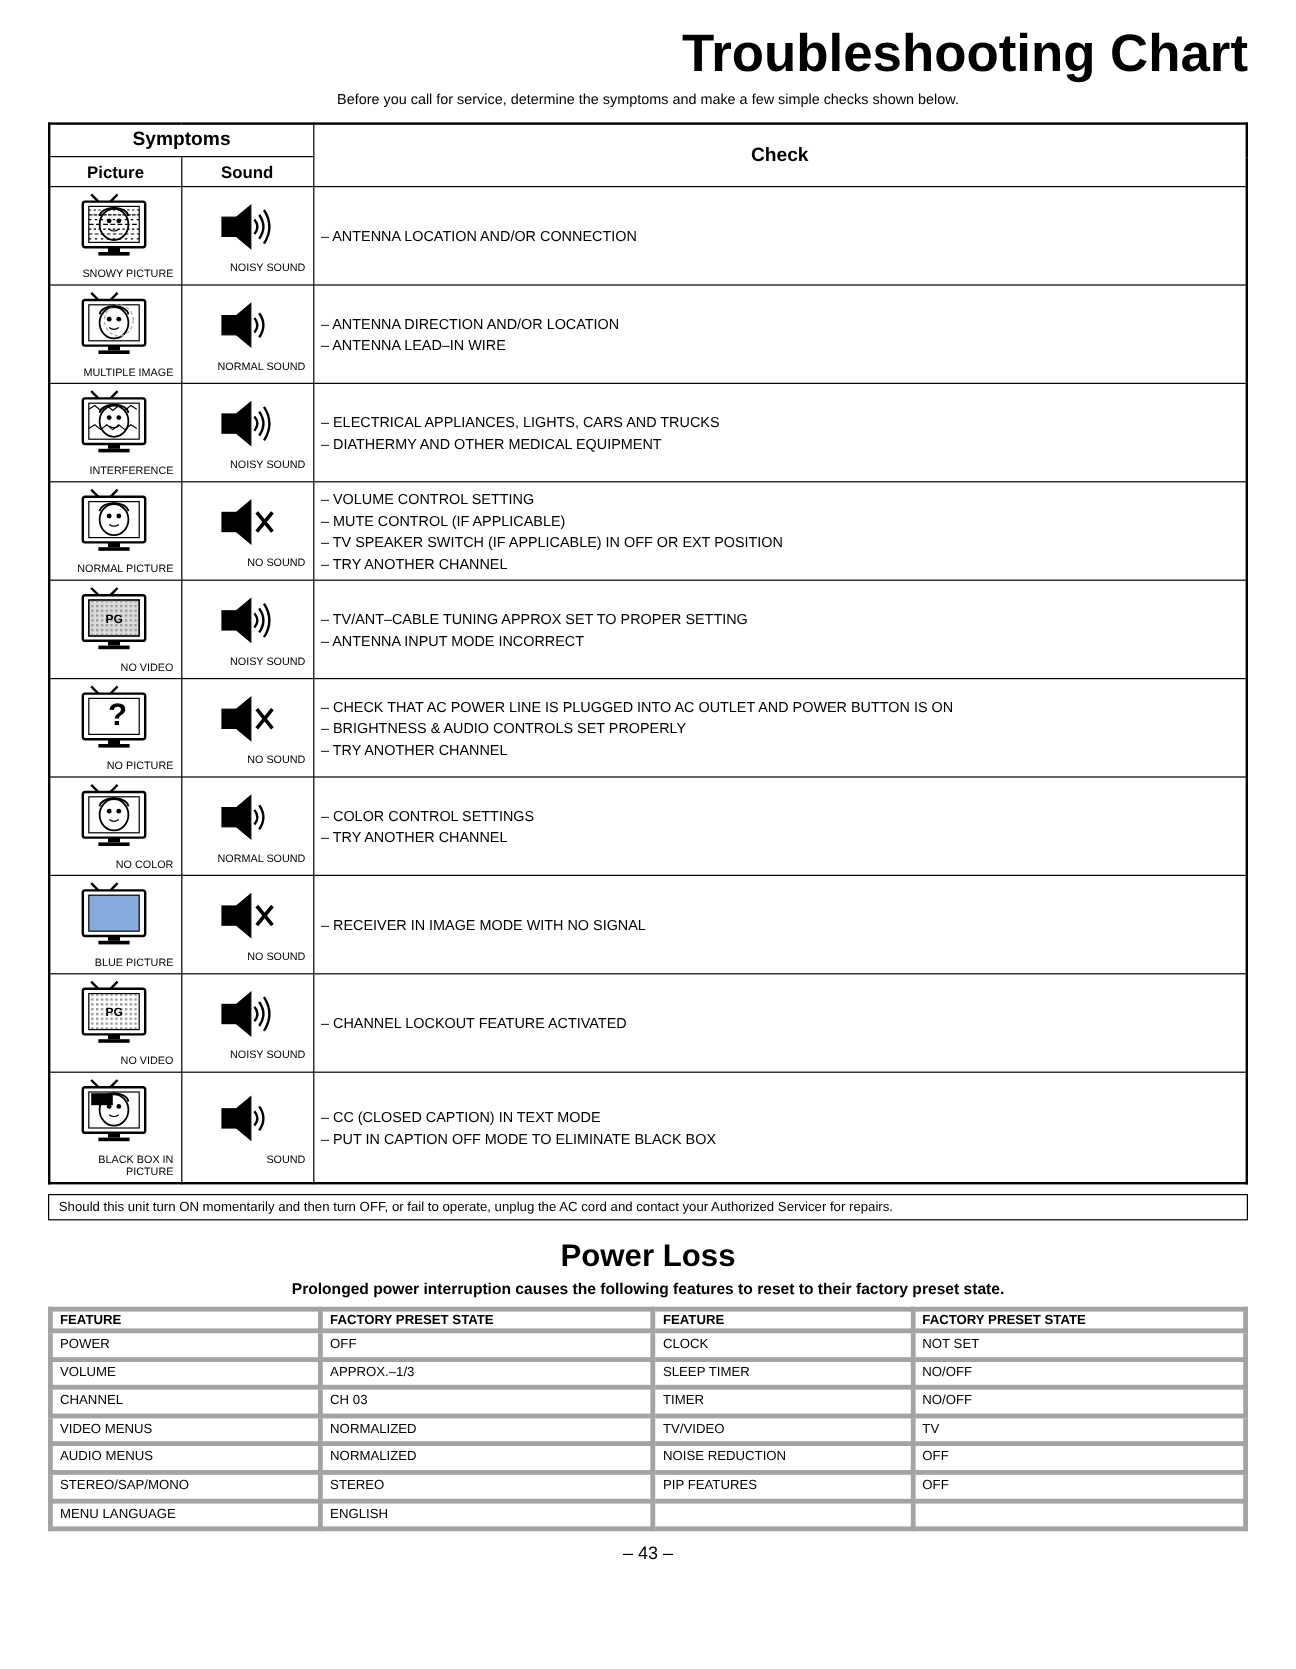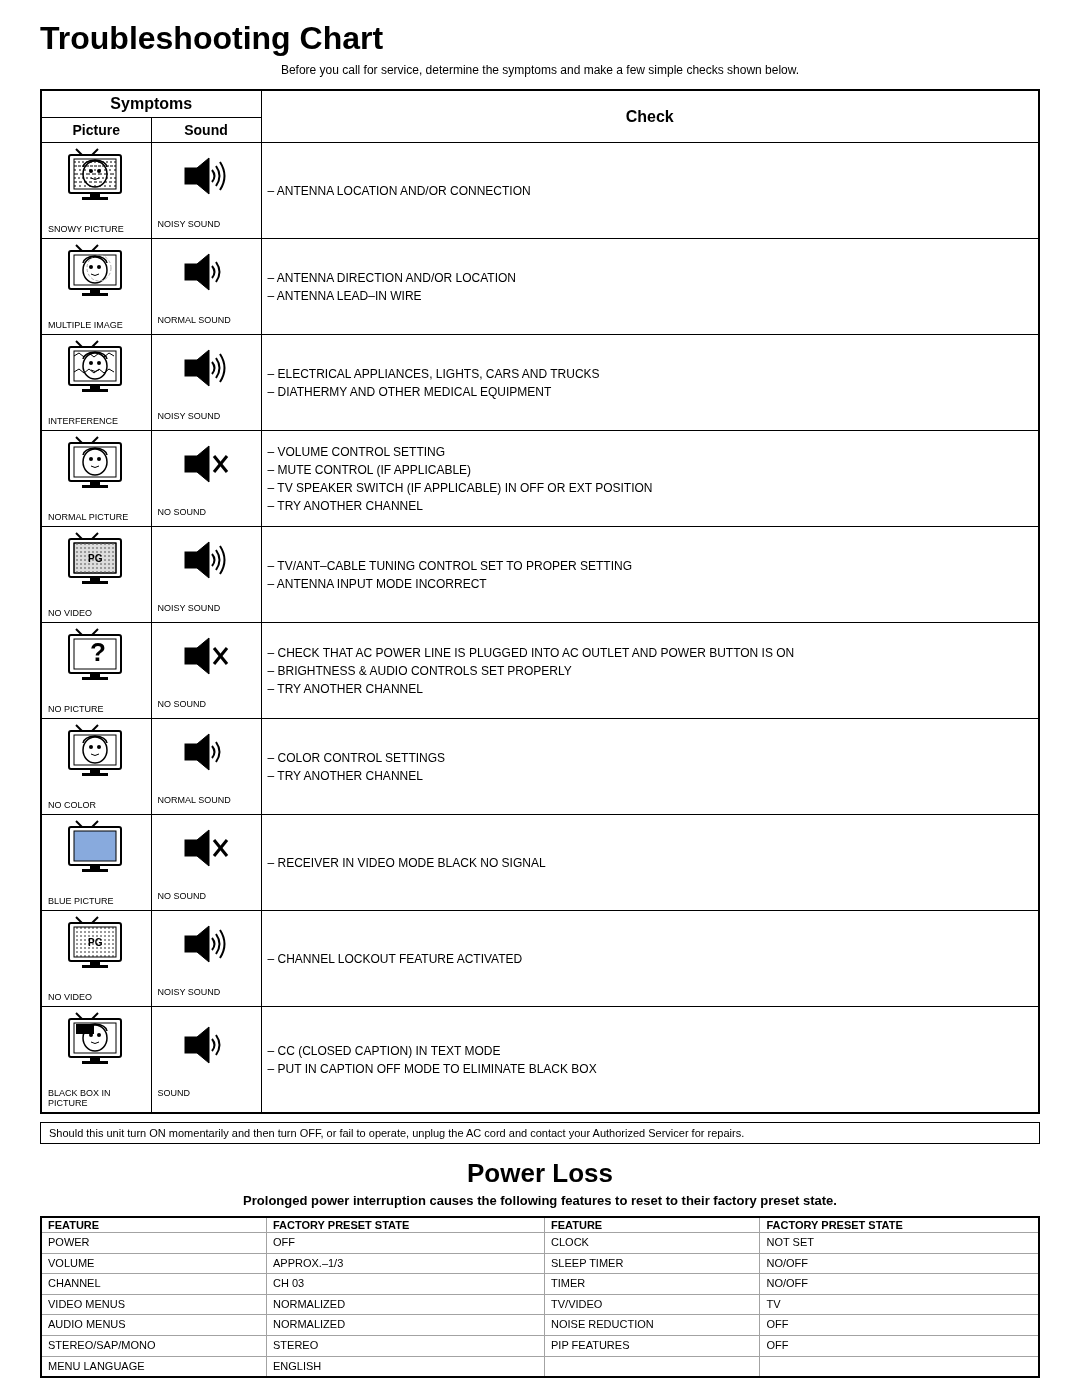--- a/index.html
+++ b/index.html
@@ -6,22 +6,22 @@
     body {
       background: #fff;
       font-family: Arial, Helvetica, sans-serif;
       font-size: 12px;
       color: #000;
       padding: 20px 40px;
       width: 1080px;
       min-height: 1391px;
     }
     h1.main-title {
-      text-align: left;
-      font-size: 32px;
+      text-align: right;
+      font-size: 44px;
       font-weight: bold;
       margin-bottom: 6px;
     }
     .subtitle {
       text-align: center;
       font-size: 12px;
       margin-bottom: 12px;
     }
     
     .trouble-table {
@@ -92,21 +92,21 @@
       font-size: 13px;
       font-weight: bold;
       margin-bottom: 8px;
     }
     .power-table {
       width: 100%;
       border-collapse: collapse;
       border: 2px solid #000;
     }
     .power-table th, .power-table td {
-      border: 1px solid #a3a3a3;
+      border: 4px solid #a3a3a3;
       padding: 1px 6px;
       vertical-align: top;
       font-size: 11px;
     }
     .power-table th {
       font-weight: bold;
       font-size: 11px;
       text-align: left;
     }
     .power-table td {
@@ -120,22 +120,22 @@
 
     .icon-cell {
       text-align: center;
       vertical-align: middle;
       width: 110px;
       padding: 4px 2px;
     }
     .icon-label {
       font-size: 9px;
       font-weight: normal;
-      text-align: left;
-      margin-top: 16px;
+      text-align: right;
+      margin-top: 2px;
     }
   </style>
 </head>
 <body>
 
 <h1 class="main-title">Troubleshooting Chart</h1>
 <p class="subtitle">Before you call for service, determine the symptoms and make a few simple checks shown below.</p>
 
 <table class="trouble-table">
   <thead>
@@ -309,21 +309,21 @@
 
     <rect x="6" y="16" width="12" height="16" fill="black" stroke="black" stroke-width="1"></rect>
     <polygon points="18,16 30,6 30,42 18,32" fill="black" stroke="black" stroke-width="1"></polygon>
 
     <path d="M33,18 Q38,24 33,30" fill="none" stroke="black" stroke-width="2"></path>
     <path d="M37,14 Q44,24 37,34" fill="none" stroke="black" stroke-width="2"></path>
     <path d="M41,10 Q50,24 41,38" fill="none" stroke="black" stroke-width="2"></path>
   </svg><div class="icon-label">NOISY SOUND</div></td>
         <td class="check-cell">
           <ul>
-            <li>TV/ANT–CABLE TUNING CONTROL SET TO PROPER SETTING</li>
+            <li>TV/ANT–CABLE TUNING APPROX SET TO PROPER SETTING</li>
             <li>ANTENNA INPUT MODE INCORRECT</li>
           </ul>
         </td>
       </tr>
       <tr>
         <td class="icon-cell"><svg viewBox="0 0 65 58" width="65" height="58">
       <rect x="5" y="8" width="52" height="38" rx="2" fill="white" stroke="black" stroke-width="2"></rect>
       <rect x="10" y="12" width="42" height="30" fill="white" stroke="black" stroke-width="1"></rect>
 
       <text x="26" y="34" font-size="26" font-weight="bold" font-family="Arial">?</text>
@@ -389,21 +389,21 @@
         <td class="icon-cell"><svg viewBox="0 0 55 48" width="55" height="48">
 
     <rect x="6" y="16" width="12" height="16" fill="black" stroke="black" stroke-width="1"></rect>
     <polygon points="18,16 30,6 30,42 18,32" fill="black" stroke="black" stroke-width="1"></polygon>
 
     <line x1="35" y1="16" x2="48" y2="32" stroke="black" stroke-width="3"></line>
     <line x1="48" y1="16" x2="35" y2="32" stroke="black" stroke-width="3"></line>
   </svg><div class="icon-label">NO SOUND</div></td>
         <td class="check-cell">
           <ul>
-            <li>RECEIVER IN VIDEO MODE BLACK NO SIGNAL</li>
+            <li>RECEIVER IN IMAGE MODE WITH NO SIGNAL</li>
           </ul>
         </td>
       </tr>
       <tr>
         <td class="icon-cell"><svg viewBox="0 0 65 58" width="65" height="58">
       <rect x="5" y="8" width="52" height="38" rx="2" fill="white" stroke="black" stroke-width="2"></rect>
       <defs>
               <pattern id="dots2" x="0" y="0" width="4" height="4" patternUnits="userSpaceOnUse">
         <rect width="2" height="2" fill="#999"></rect>
       </pattern>

